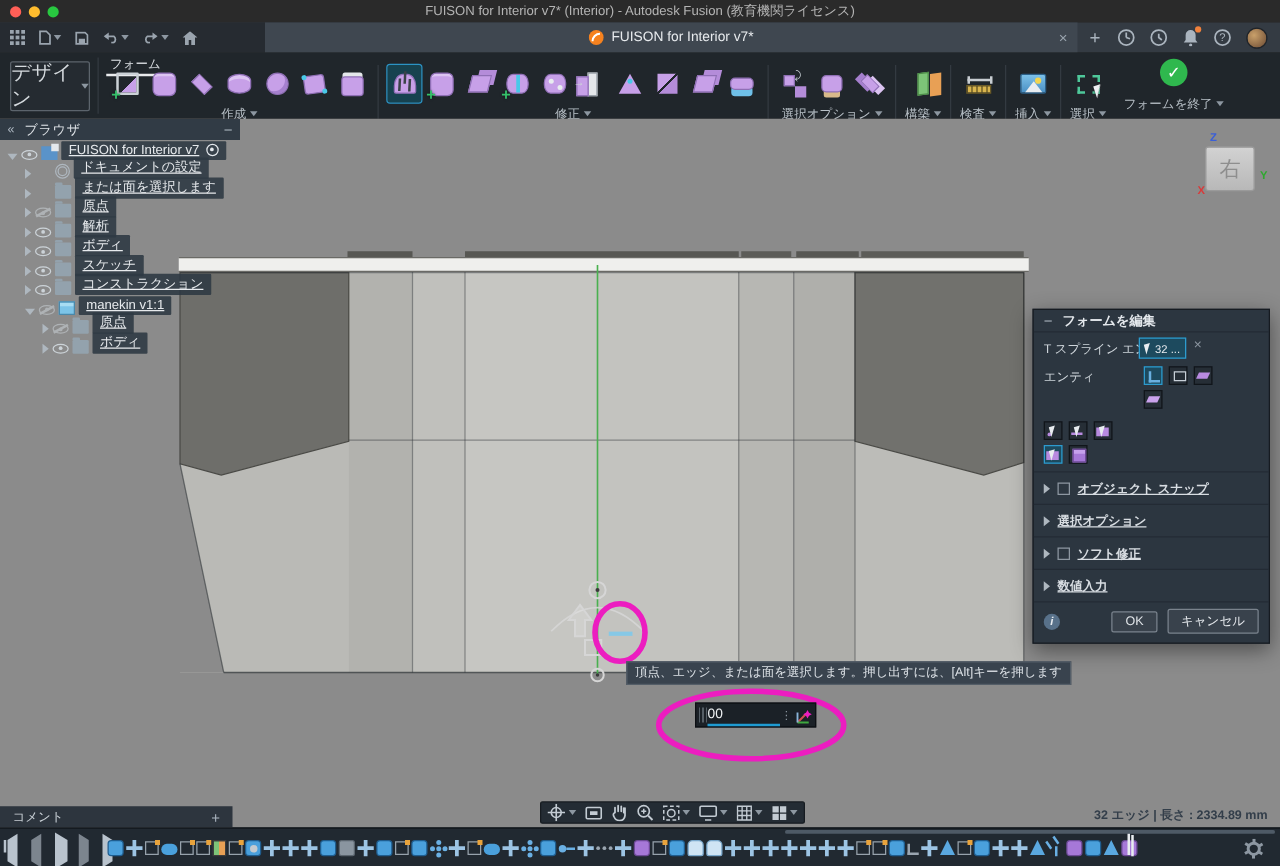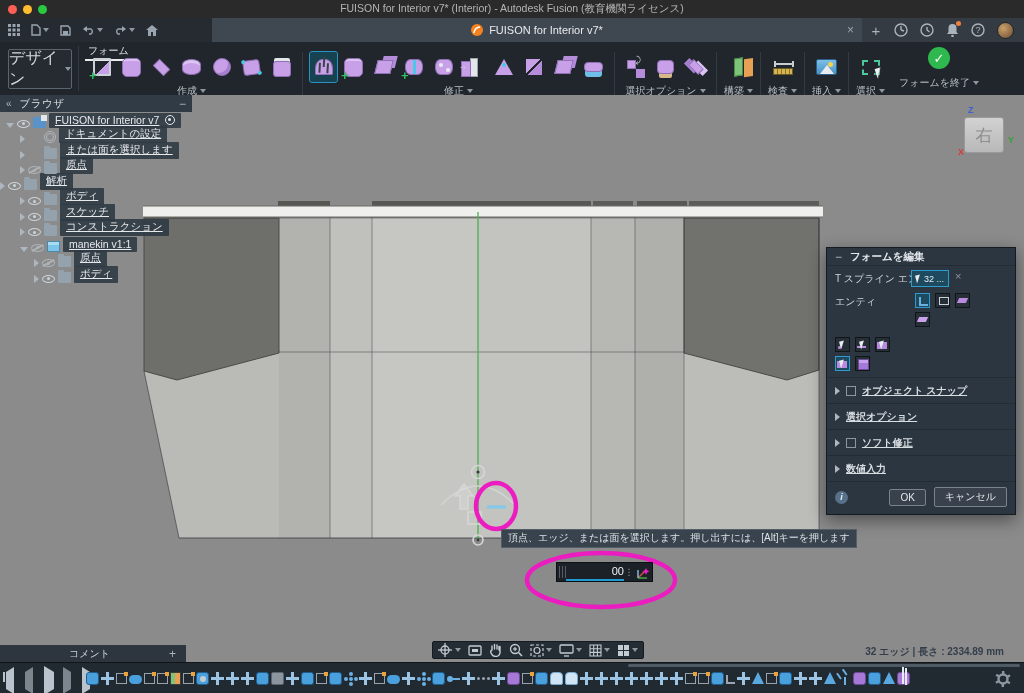--- a/index.html
+++ b/index.html
@@ -144,31 +144,31 @@
   .checkbox { width:10px; height:10px; border:1.5px solid #8d97a1; background:transparent; }
   #dialog-footer { display:flex; align-items:center; gap:8px; padding:5px 8px 7px; border-top:1px solid #232b34; }
   #info-icon { width:13px; height:13px; border-radius:50%; background:#58718a; color:#e8ecf0; font-size:9px; font-weight:bold; font-style:italic; display:flex; align-items:center; justify-content:center; }
   .dbtn { background:#39424c; border:1px solid #7a838d; border-radius:2px; color:#e2e6ea; font-size:10px; padding:2px 10px; }
   #ok-btn { margin-left:auto; }
 
   
   #tooltip { position:absolute; left:501px; top:434px; background:#39434e; border:1px solid #545e68; color:#dde2e7; font-size:10px; padding:1px 6px 2px; white-space:nowrap; }
   #dim-input { position:absolute; left:556px; top:467px; width:97px; height:20px; background:#1b2127; border:1px solid #0c0f13; display:flex; align-items:stretch; }
   #grip { width:7px; background:repeating-linear-gradient(90deg,#555e66 0 1px,transparent 1px 3px); margin:3px 0 3px 2px; }
-  #dim-value { flex:1; color:#f0f3f5; font-size:11px; text-align:right; line-height:17px; border-bottom:2px solid #1f9bd2; }
+  #dim-value { flex:1; color:#f0f3f5; font-size:11px; text-align:left; line-height:17px; border-bottom:2px solid #1f9bd2; }
   #dim-dots { width:10px; color:#8d97a1; font-size:9px; line-height:18px; text-align:center; letter-spacing:0; }
   #dim-gizmo { width:18px; position:relative; }
 
   
   #navbar { position:absolute; left:432px; top:546px; height:18px; background:#242c34; border:1px solid #161b20; border-radius:2px; display:flex; align-items:center; padding:0 5px; gap:7px; }
   .nav-item { display:flex; align-items:center; gap:2px; }
   #comment-bar { position:absolute; left:0; top:550px; width:186px; height:17px; background:#2d353e; display:flex; align-items:center; padding:0 10px; }
-  #comment-label { font-size:10px; color:#c9d0d6; flex:1;text-align:center; }
+  #comment-label { font-size:10px; color:#c9d0d6; flex:1; }
   #comment-add { color:#aab4be; font-size:12px; }
-  #status-text { position:absolute; right:20px; top:550px; font-size:10px; font-weight:bold; color:#333e4a; }
+  #status-text { position:absolute; right:10px; top:550px; font-size:10px; font-weight:bold; color:#333e4a; }
 
   
   #timeline { position:absolute; left:0; top:662px; width:1024px; height:31px; background:#212931; border-top:1px solid #11161b; }
   #tl-scroll { position:absolute; left:628px; top:1px; width:392px; height:3px; background:#4e5a66; border-radius:2px; }
   #playback { position:absolute; left:6px; top:9px; display:flex; gap:9px; align-items:center; }
   .pb { position:relative; width:10px; height:10px; }
   .tri-r { width:0; height:0; border-top:5px solid transparent; border-bottom:5px solid transparent; border-left:8px solid #b9c3cd; }
   .tri-l { width:0; height:0; border-top:5px solid transparent; border-bottom:5px solid transparent; border-right:8px solid #b9c3cd; }
   .bar-l:before { content:""; position:absolute; left:-3px; top:0; width:2px; height:10px; background:#b9c3cd; }
   .bar-r:after { content:""; position:absolute; right:-3px; top:0; width:2px; height:10px; background:#b9c3cd; }
@@ -548,21 +548,21 @@
           </span>
         </div>
         <div class="brow" style="padding-left: 20px;">
           <span class="chev col"></span>
           <span class="eye off"></span>
           <span class="bicon bicon-folder"></span>
           <span class="bpill">
             <span>原点</span>
           </span>
         </div>
-        <div class="brow" style="">
+        <div class="brow" style="padding-left: 20px;">
           <span class="chev col"></span>
           <span class="eye"></span>
           <span class="bicon bicon-folder"></span>
           <span class="bpill">
             <span>解析</span>
           </span>
         </div>
         <div class="brow" style="padding-left: 20px;">
           <span class="chev col"></span>
           <span class="eye"></span>

